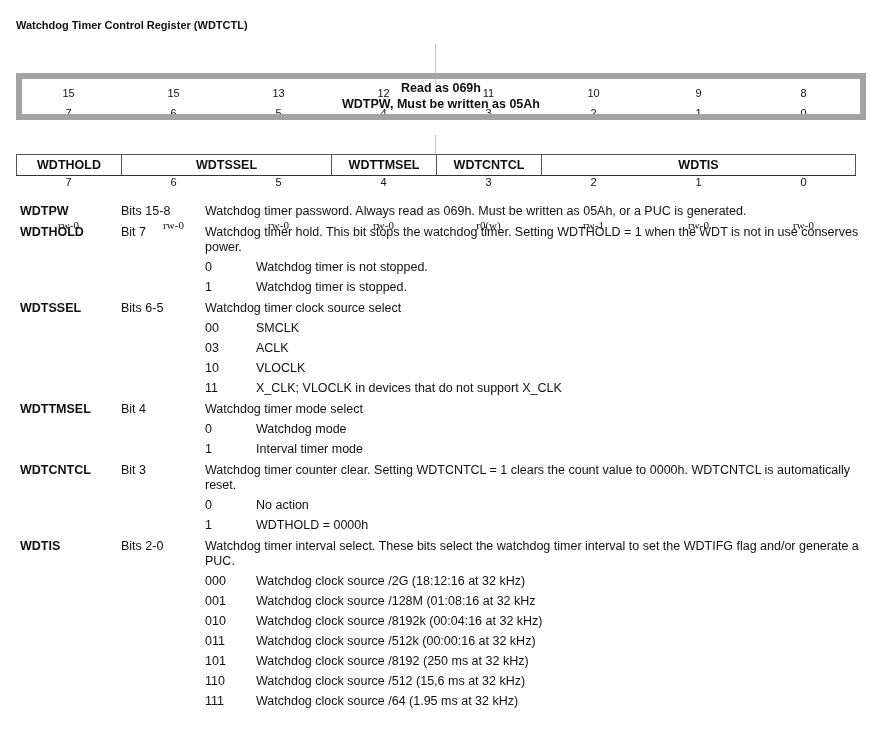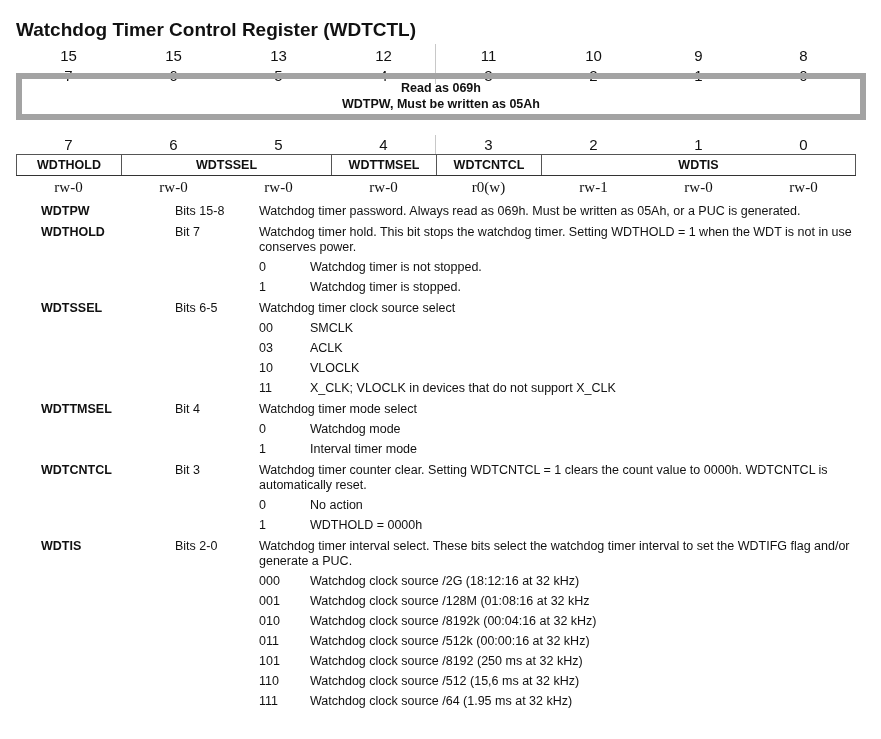--- a/index.html
+++ b/index.html
@@ -1,28 +1,28 @@
 <!DOCTYPE html>
 <html><head>
   <meta charset="utf-8">
   <style>
     html, body { margin: 0; padding: 0; background: #ffffff; }
     body { width: 881px; height: 739px; position: relative; font-family: "Liberation Sans", sans-serif; color: #111; overflow: hidden; }
-    .title { position: absolute; left: 16px; top: 19px; font-size: 19px; font-weight: bold; }
-    .bitrow { display: flex; position: absolute; left: 16px; width: 840px; font-size: 15px; }
+    .title { position: absolute; left: 16px; top: 19px; font-size: 11px; font-weight: bold; }
+    .bitrow { display: flex; position: absolute; left: 16px; width: 840px; font-size: 11px; margin-top: 40px; }
     .bitrow > div { flex: 1; text-align: center; }
     .vdiv { position: absolute; left: 435px; width: 1px; background: #c8c8c8; }
     .hibox { position: absolute; left: 16px; top: 73px; width: 838px; height: 34px; border: 6px solid #a3a3a3; text-align: center; font-size: 12.5px; font-weight: bold; line-height: 16px; padding-top: 1px; box-sizing: content-box; }
     .fieldrow { position: absolute; left: 16px; top: 154px; width: 840px; height: 20px; display: flex; border-top: 1px solid #555; border-bottom: 1px solid #333; }
     .fieldrow .f { text-align: center; font-weight: bold; font-size: 12.5px; line-height: 20px; border-left: 1px solid #555; box-sizing: border-box; }
     .fieldrow .f:last-child { border-right: 1px solid #555; }
     .desc { position: absolute; left: 20px; top: 204px; width: 850px; font-size: 12.5px; }
     .entry { display: flex; margin-bottom: 6px; }
-    .entry .nm { width: 101px; font-weight: bold; flex: none; margin-left: 21px; }
-    .entry .bits { width: 84px; flex: none; margin-left: 33px; }
+    .entry .nm { width: 101px; font-weight: bold; flex: none; }
+    .entry .bits { width: 84px; flex: none; }
     .entry .body { flex: 1; }
     .entry .body .txt { line-height: 15px; padding-right: 10px; }
     .opt { display: flex; margin-top: 5px; line-height: 15px; }
     .opt .k { width: 51px; flex: none; }
   </style>
 </head>
 <body>
 
 <div class="title">Watchdog Timer Control Register (WDTCTL)</div>
 

